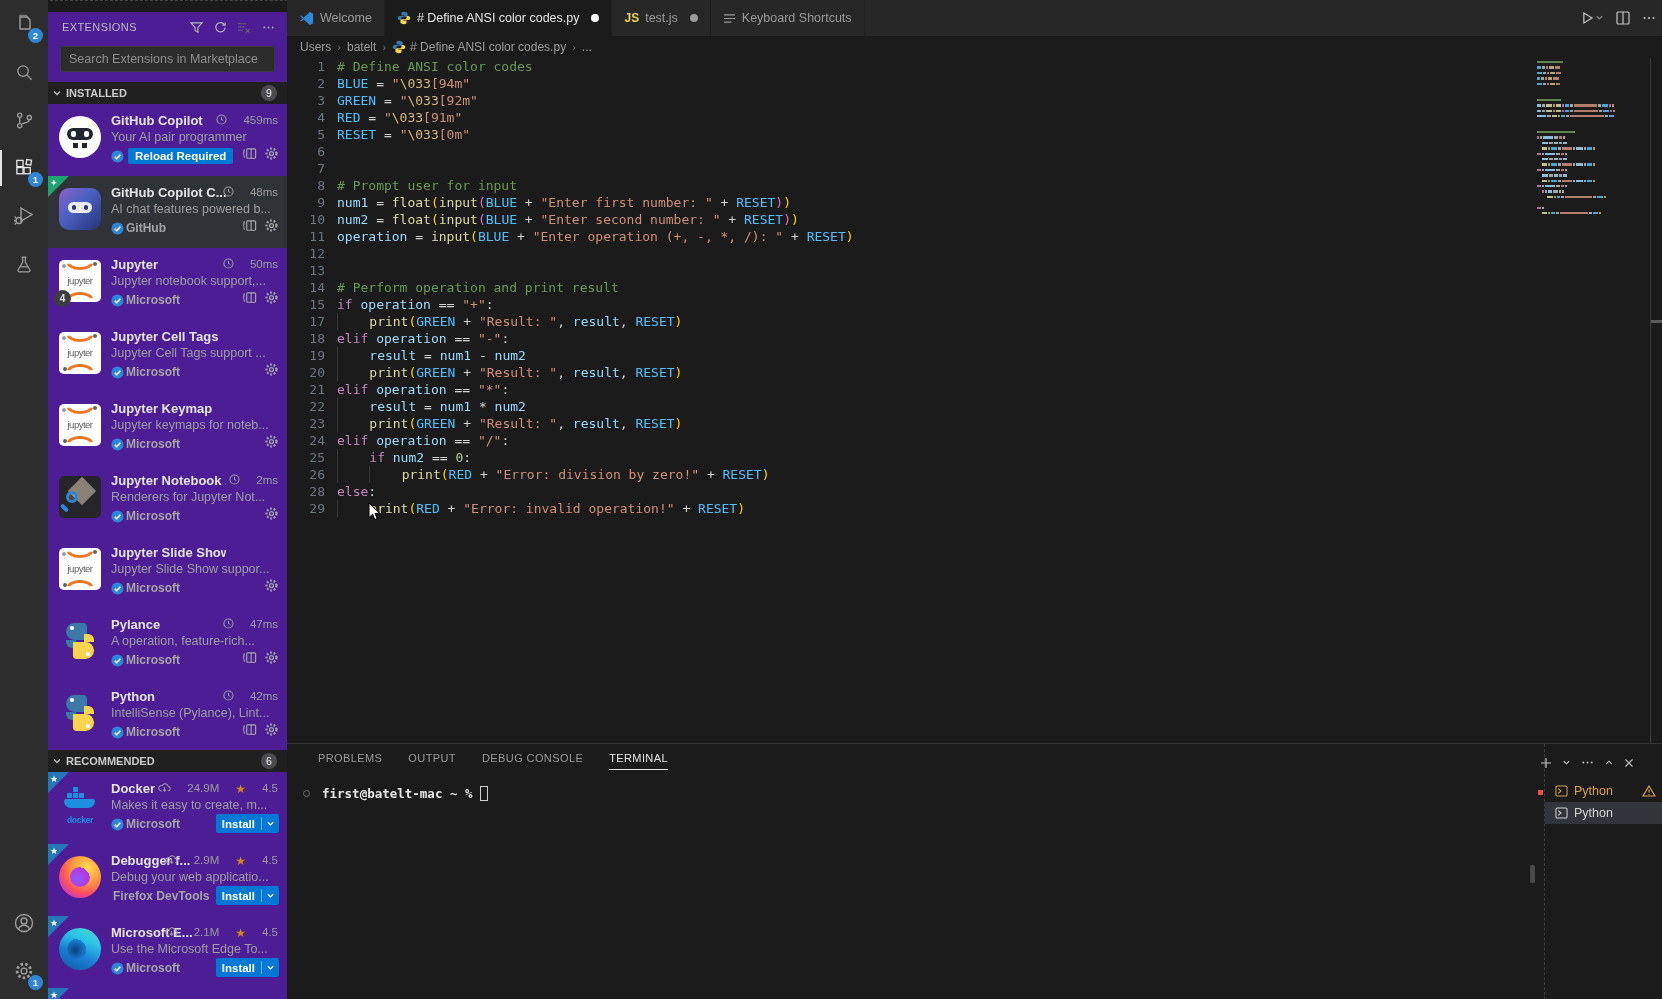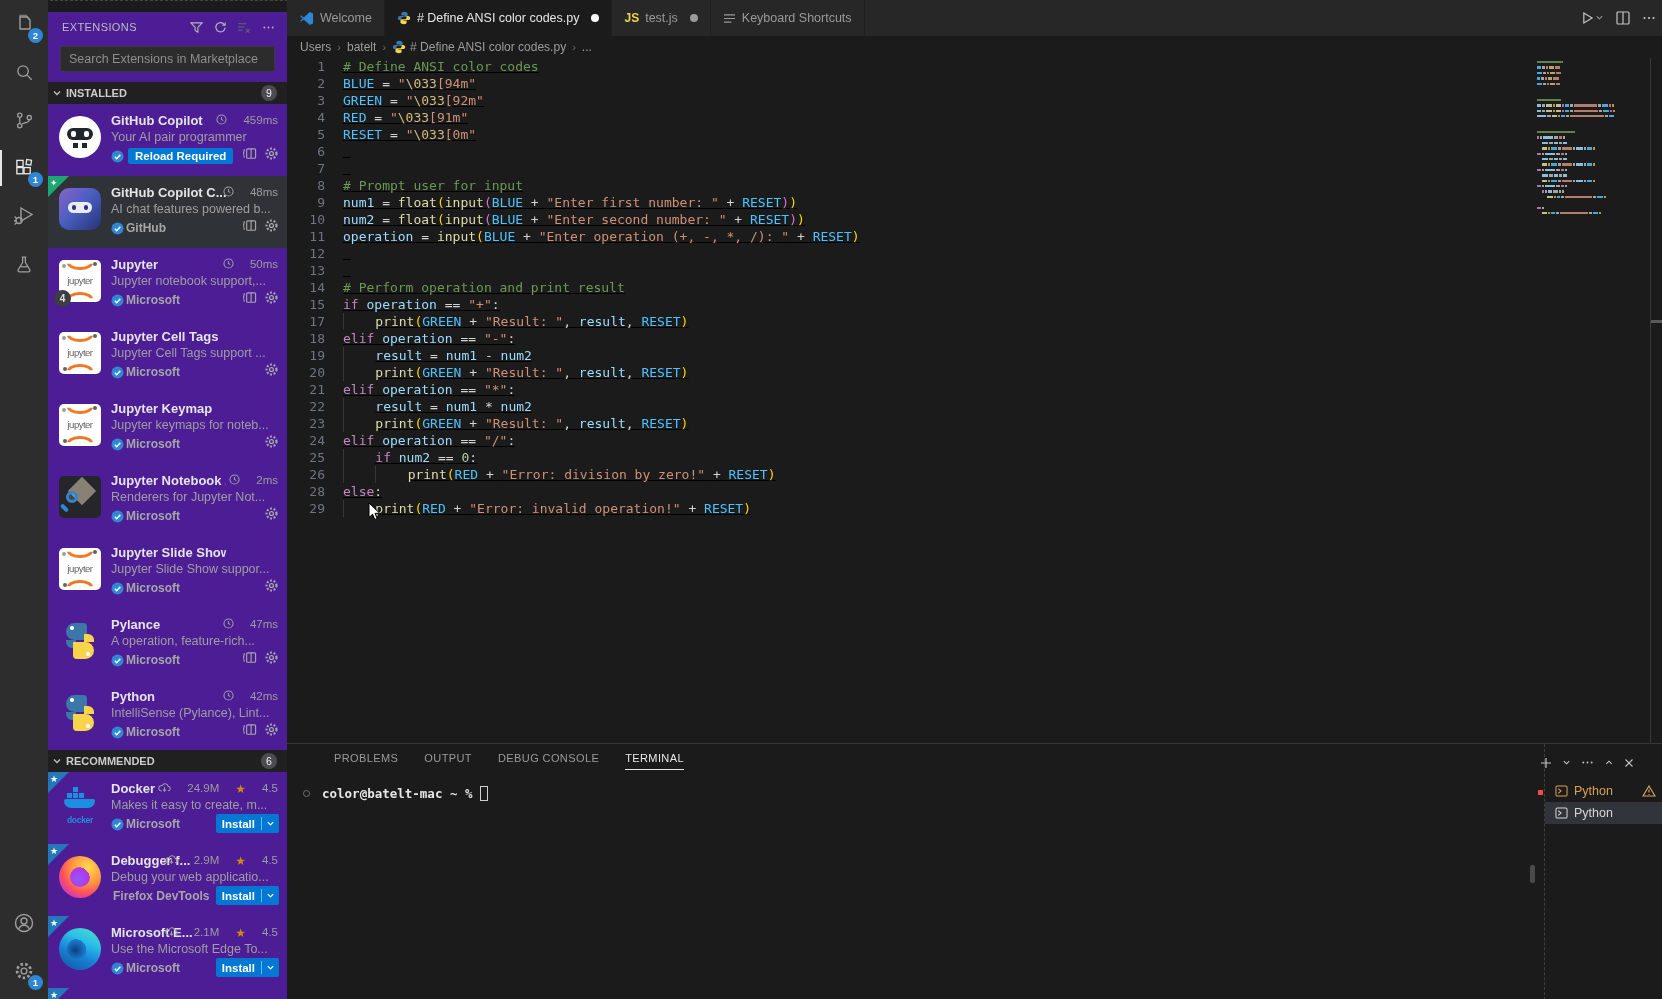--- a/index.html
+++ b/index.html
@@ -100,37 +100,37 @@
   .js-badge{color:#e8d44d;font-size:12px;font-weight:700;}
   #editor-actions{position:absolute;right:6px;top:0;height:36px;display:flex;align-items:center;gap:12px;color:#c5c5c5;}
   #editor-actions .ea{cursor:pointer;display:flex;align-items:center;}
   #breadcrumb{position:absolute;left:0;top:36px;width:1375px;height:22px;background:#1b1b1b;display:flex;align-items:center;padding-left:13px;font-size:12px;color:#9d9d9d;gap:6px;}
   #breadcrumb .sep{color:#6e6e6e;font-size:11px;}
   #breadcrumb .bc{cursor:pointer;display:flex;align-items:center;gap:4px;}
 
   #editor{position:absolute;left:0;top:58px;width:1375px;height:685px;background:#1b1b1b;font-family:"DejaVu Sans Mono",monospace;font-size:13px;line-height:17px;}
   .cl{position:relative;height:17px;white-space:pre;display:flex;}
   .cl .ln{width:38px;text-align:right;color:#6e7681;flex:none;user-select:none;}
-  .cl .lt{margin-left:18px;text-decoration:underline;}
+  .cl .lt{margin-left:12px;}
   .cl.active-line{box-shadow:inset 0 1px 0 rgba(255,255,255,.09), inset 0 -1px 0 rgba(255,255,255,.09);}
   .cl.active-line .ln{color:#c6c6c6;}
   .tk-cm{color:#6A9955;} .tk-ct{color:#4FC1FF;} .tk-vr{color:#9CDCFE;} .tk-op{color:#d4d4d4;}
   .tk-st{color:#CE9178;} .tk-es{color:#D7BA7D;} .tk-fn{color:#DCDCAA;} .tk-kw{color:#C586C0;}
   .tk-nm{color:#B5CEA8;} .tk-g{color:#FFD700;} .tk-pu{color:#DA70D6;}
   .tk-ind{display:inline-block;border-left:1px solid #373737;}
   #minimap{position:absolute;left:1250px;top:3px;width:78px;overflow:hidden;}
   .mm-row{height:5.4px;white-space:nowrap;overflow:hidden;}
   .mm-row i{display:inline-block;height:2.4px;margin-right:1px;vertical-align:top;opacity:.85;}
   #overview-ruler{position:absolute;left:1363px;top:0;height:685px;border-left:1px solid #3a3a3a;}
   #ovr-tick{position:absolute;left:1364px;top:262px;width:11px;height:3px;background:#5a5a5a;}
   #mouse-cursor{position:absolute;left:79px;top:444px;z-index:50;pointer-events:none;}
 
   
   #panel{position:absolute;left:0;top:743px;width:1375px;height:256px;background:#1b1b1b;border-top:1px solid #363636;}
-  #panel-tabs{position:absolute;left:47px;top:8px;display:flex;gap:26px;}
+  #panel-tabs{position:absolute;left:31px;top:8px;display:flex;gap:26px;}
   .ptab{font-size:11px;letter-spacing:.4px;color:#9a9a9a;padding-bottom:6px;cursor:pointer;position:relative;}
   .ptab.active{color:#e7e7e7;}
   .ptab.active::after{content:"";position:absolute;left:0;right:0;bottom:0;height:1px;background:#e7e7e7;}
   #panel-actions{position:absolute;left:1253px;top:12px;display:flex;align-items:center;gap:10px;color:#c5c5c5;}
   #panel-actions .pa{cursor:pointer;display:flex;align-items:center;}
   #term-line{position:absolute;left:16px;top:42px;display:flex;align-items:center;font-family:"DejaVu Sans Mono",monospace;font-size:12.5px;color:#e6e6e6;font-weight:700;}
   #term-deco{width:7px;height:7px;border:1px solid #6f6f6f;border-radius:50%;margin-right:12px;}
   #term-cursor{display:inline-block;width:8px;height:15px;border:1px solid #cfcfcf;margin-left:7px;}
   #panel-separator{position:absolute;left:1257px;top:0;height:256px;border-left:1px dashed #3f3f3f;}
   #term-list{position:absolute;left:1258px;top:36px;width:117px;}
@@ -914,21 +914,21 @@
             </svg>
           </span>
         <span class="pa">
             <svg width="10" height="10" viewBox="0 0 10 10">
               <path d="M1.5 1.5 l7 7 M8.5 1.5 l-7 7" stroke="#c5c5c5" stroke-width="1.1"></path>
             </svg>
           </span>
       </div>
       <div id="term-line">
         <span id="term-deco"></span>
-        <span>color@batelt-mac ~ %</span>
+        <span>first@batelt-mac ~ %</span>
         <span id="term-cursor"></span>
       </div>
       <div id="panel-separator"></div>
       <div id="term-reddot"></div>
       <div id="term-list">
           <div class="term-row warn">
             <span>
               <svg width="13" height="12" viewBox="0 0 14 13">
                 <rect x="1" y="1" width="12" height="11" rx="1.5" fill="none" stroke="currentColor" stroke-width="1.1"></rect>
                 <path d="M3.5 4 l3 2.5 -3 2.5" fill="none" stroke="currentColor" stroke-width="1.1"></path>

